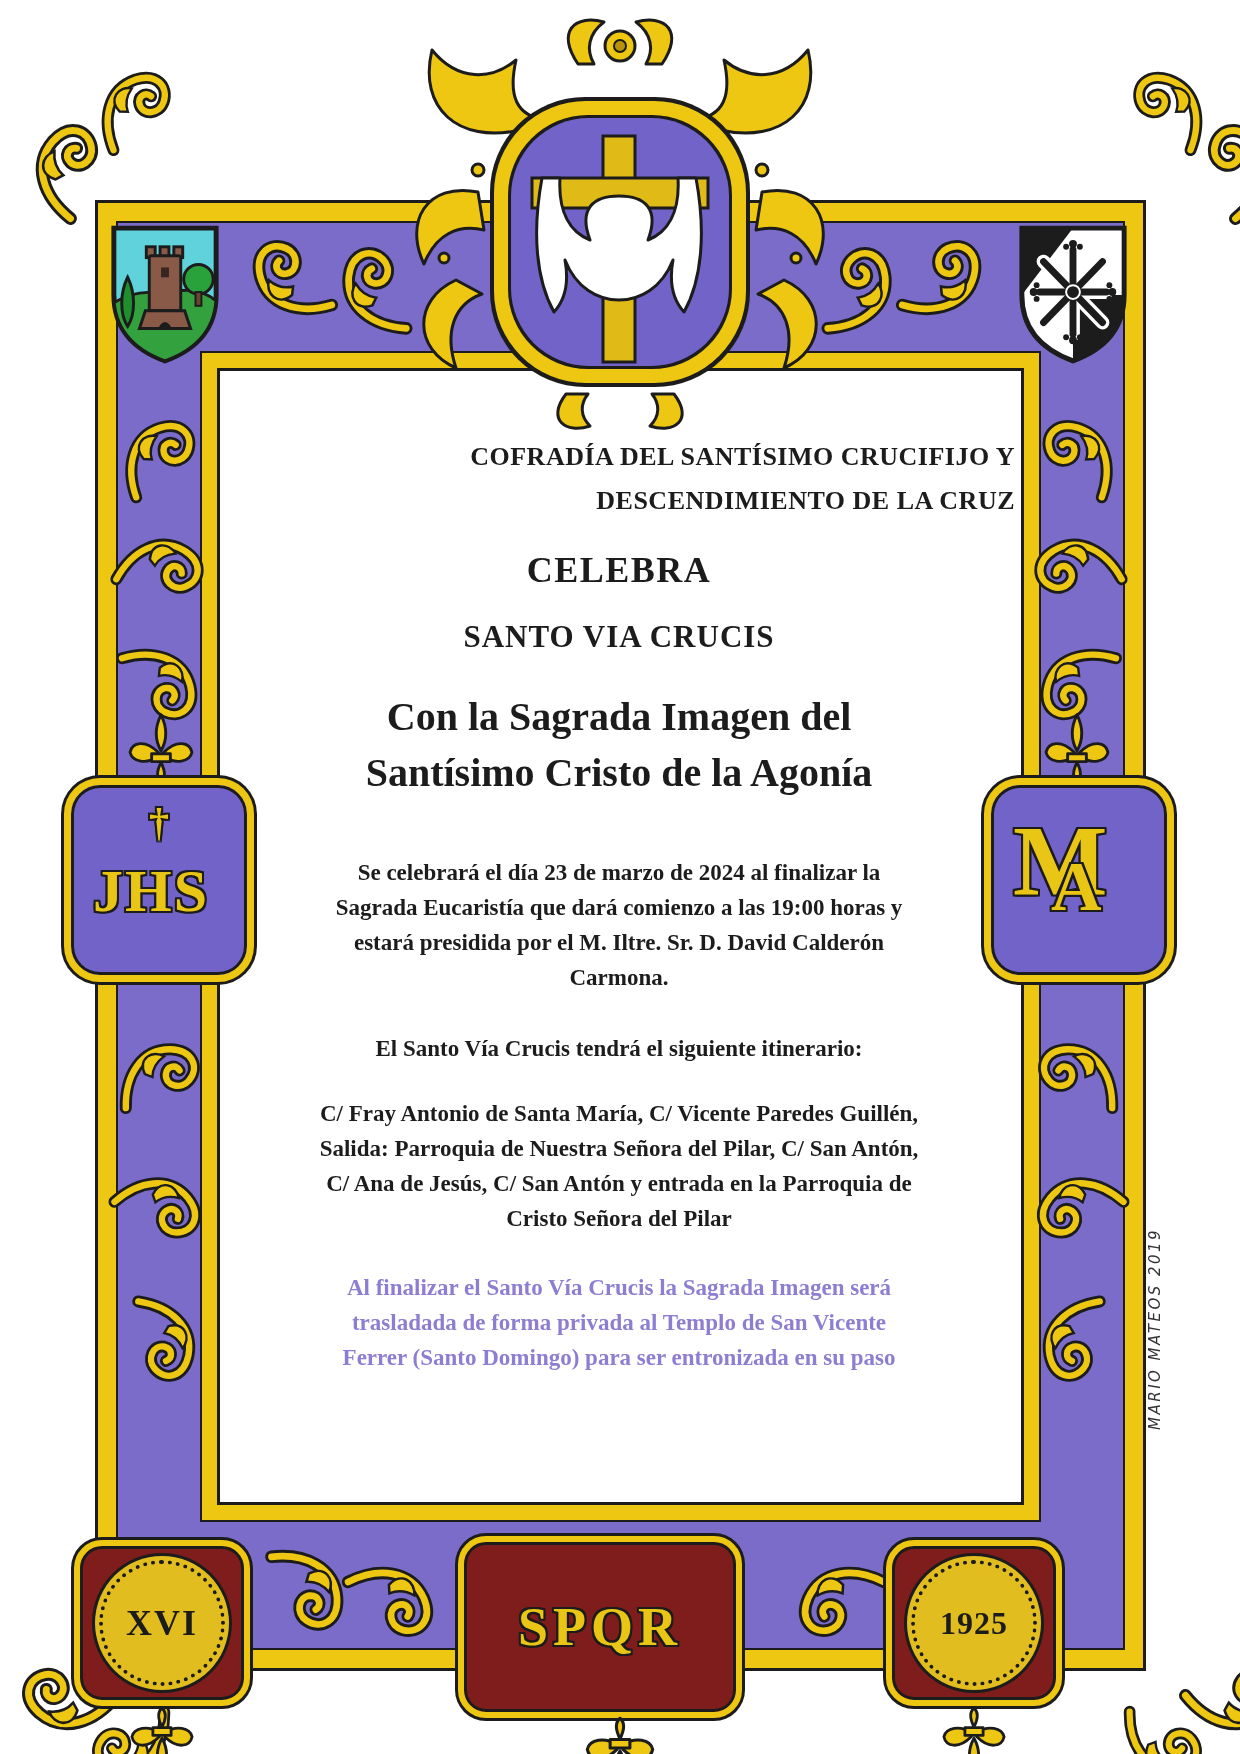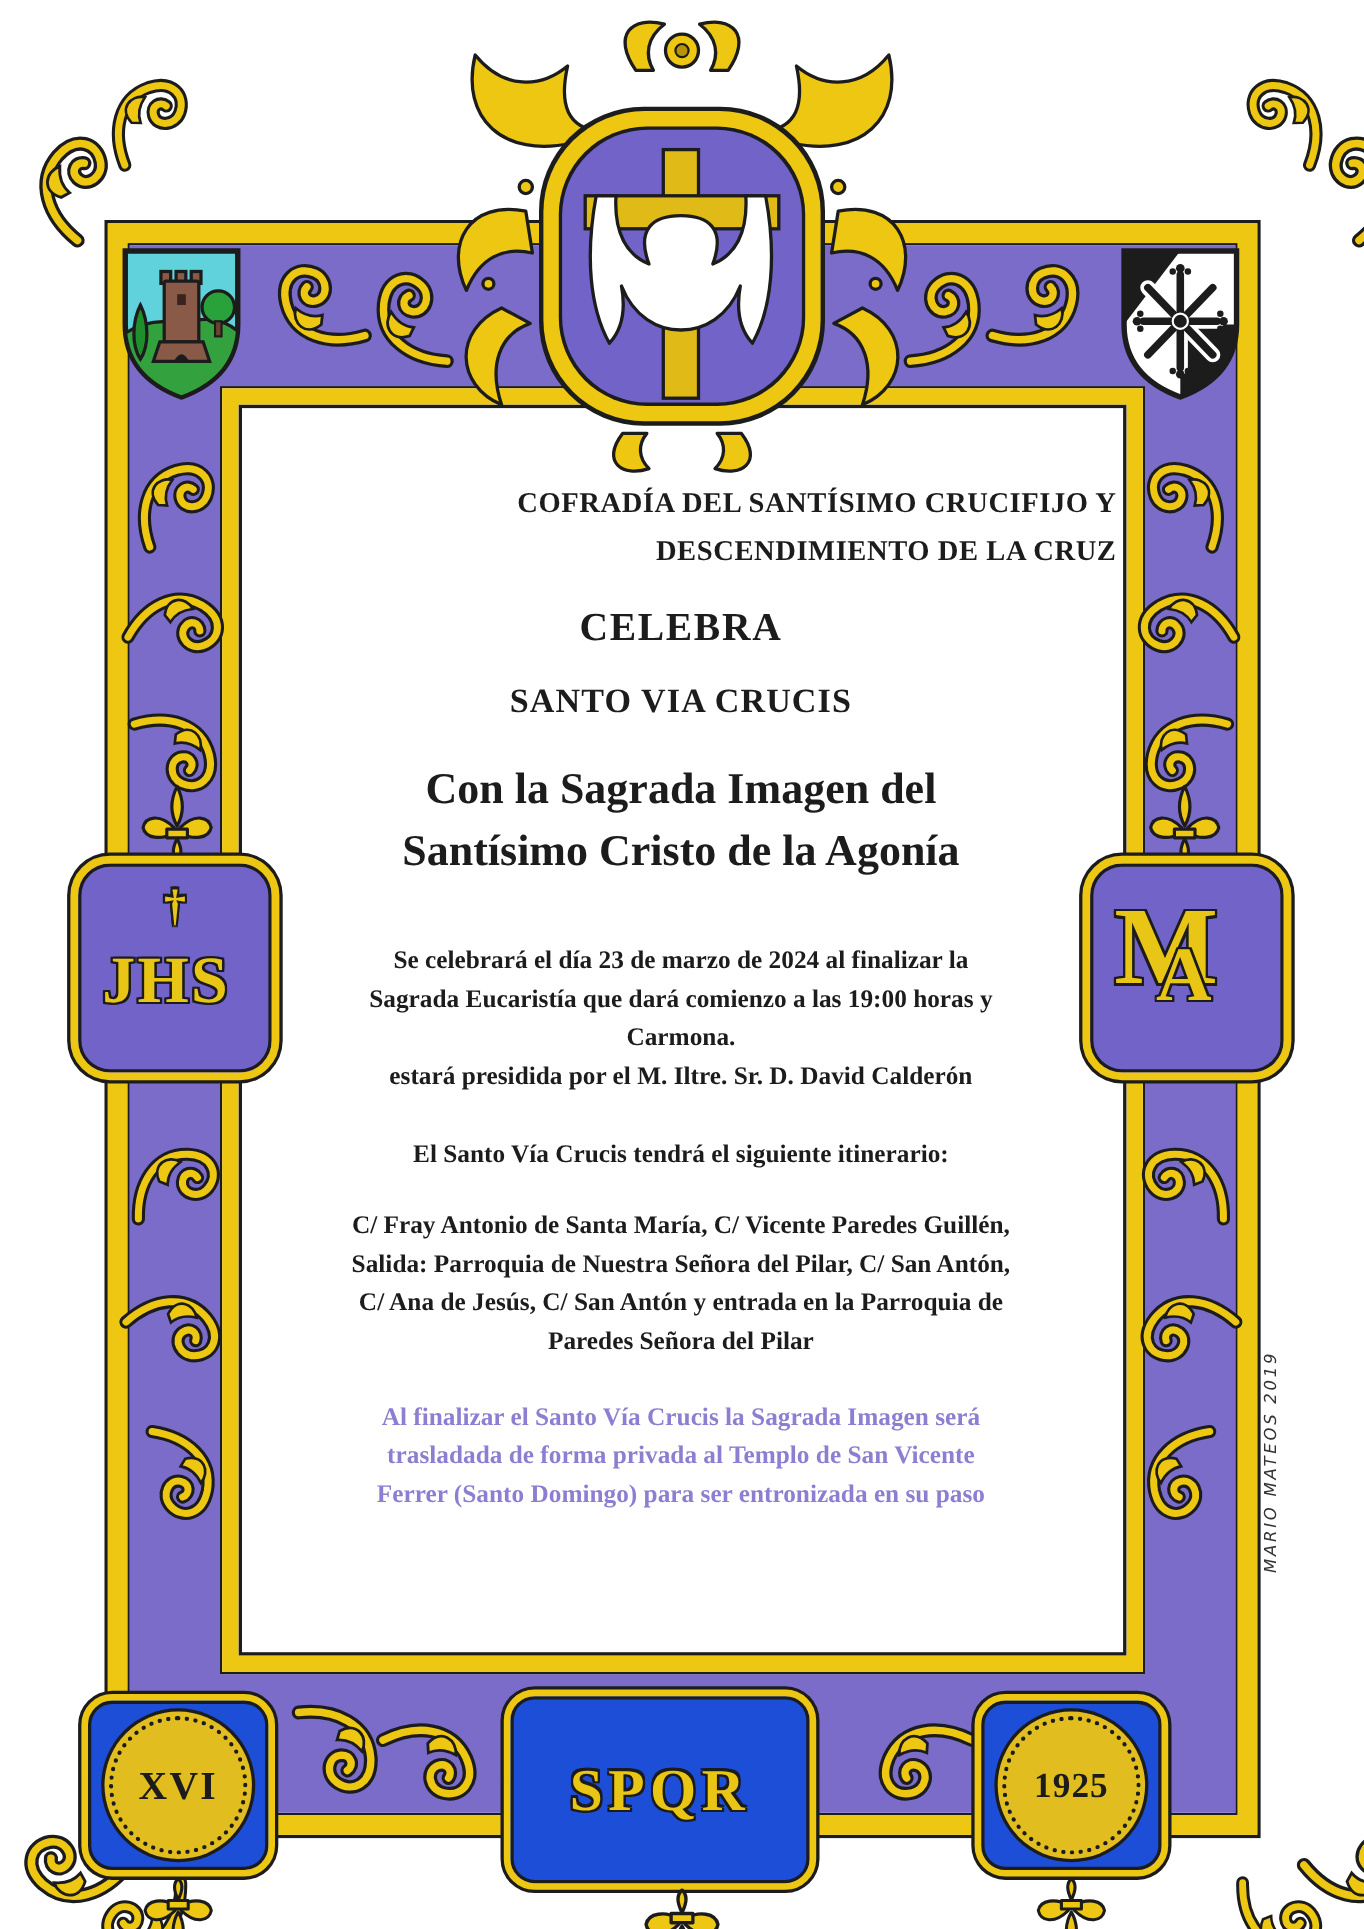--- a/index.html
+++ b/index.html
@@ -41,21 +41,21 @@
   .gold-text{color:#e9c516;
      text-shadow:-2px 0 0 #1c1c1c,2px 0 0 #1c1c1c,0 -2px 0 #1c1c1c,0 2px 0 #1c1c1c,
                  -2px -2px 0 #1c1c1c,2px 2px 0 #1c1c1c,-2px 2px 0 #1c1c1c,2px -2px 0 #1c1c1c;}
   .jhs-text{position:absolute;left:0;right:16px;top:72px;text-align:center;font-size:60px;
             font-weight:700;letter-spacing:2px;}
   .jhs-cross{position:absolute;left:0;right:0;top:14px;text-align:center;font-size:40px;font-weight:700;}
   .mm{position:absolute;left:22px;top:18px;font-size:100px;font-weight:700;}
   .ma{position:absolute;left:60px;top:62px;font-size:70px;font-weight:700;}
 
   
-  .bcart{position:absolute;box-sizing:border-box;background:#1d4ed8;border:6px solid #edc712;
+  .bcart{position:absolute;box-sizing:border-box;background:#7f1d1d;border:6px solid #edc712;
          border-radius:28px;box-shadow:0 0 0 3px #1c1c1c, inset 0 0 0 3px #1c1c1c;
          display:flex;align-items:center;justify-content:center;}
   .coin{width:118px;height:118px;border-radius:50%;background:#e2bd1f;border:4px dotted #1c1c1c;
         box-shadow:0 0 0 4px #e2bd1f,0 0 0 7px #1c1c1c;display:flex;align-items:center;
         justify-content:center;font-weight:700;color:#1c1c1c;}
   .coin-xvi{font-size:36px;letter-spacing:2px;}
   .coin-1925{font-size:32px;letter-spacing:1px;}
   .spqr-text{font-size:54px;font-weight:700;letter-spacing:5px;}
 
   
@@ -315,29 +315,29 @@
     </div>
     <div class="celebra">CELEBRA</div>
     <div class="title">SANTO VIA CRUCIS</div>
     <div class="subtitle">
       <div>Con la Sagrada Imagen del</div>
       <div>Santísimo Cristo de la Agonía</div>
     </div>
     <div class="par schedule">
       <div>Se celebrará el día 23 de marzo de 2024 al finalizar la</div>
       <div>Sagrada Eucaristía que dará comienzo a las 19:00 horas y</div>
+      <div>estará presidida por el M. Iltre. Sr. D. David Calderón</div>
       <div>Carmona.</div>
-      <div>estará presidida por el M. Iltre. Sr. D. David Calderón</div>
     </div>
     <div class="par intro">El Santo Vía Crucis tendrá el siguiente itinerario:</div>
     <div class="par itinerary">
       <div>C/ Fray Antonio de Santa María, C/ Vicente Paredes Guillén,</div>
       <div>Salida: Parroquia de Nuestra Señora del Pilar, C/ San Antón,</div>
       <div>C/ Ana de Jesús, C/ San Antón y entrada en la Parroquia de</div>
-      <div>Paredes Señora del Pilar</div>
+      <div>Cristo Señora del Pilar</div>
     </div>
     <div class="par closing">
       <div>Al finalizar el Santo Vía Crucis la Sagrada Imagen será</div>
       <div>trasladada de forma privada al Templo de San Vicente</div>
       <div>Ferrer (Santo Domingo) para ser entronizada en su paso</div>
     </div>
   </div>
 
   <div class="signature">MARIO MATEOS  2019</div>
 

